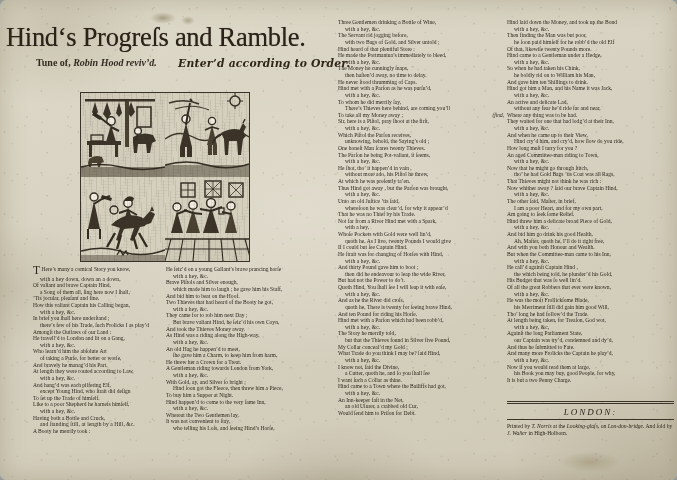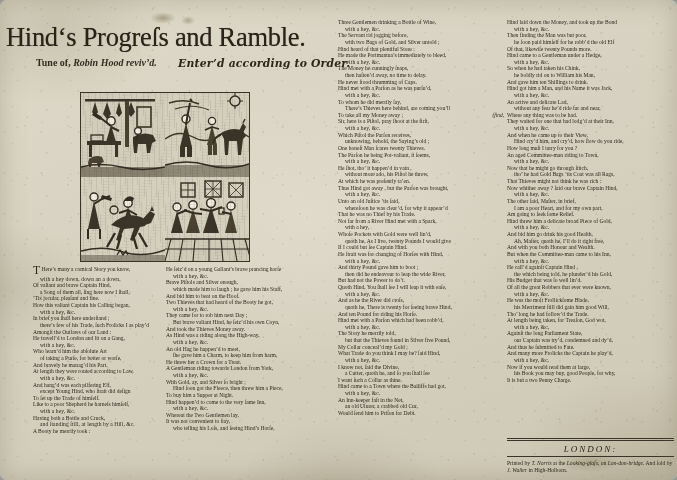--- a/index.html
+++ b/index.html
@@ -144,21 +144,21 @@
     float: left;
     font-size: 11.5px;
     line-height: 9.5px;
     margin: 0 1.5px 0 0;
     padding: 0;
     font-family: "Liberation Serif", serif;
     color: #2c261d;
   }
 
   
-  #imprint { position: absolute; left: 507px; top: 438px; width: 167px; }
+  #imprint { position: absolute; left: 507px; top: 401px; width: 167px; }
   .imprint-rule {
     height: 0; border-top: 1px solid #3a332a;
     margin: 0 0 1px 0;
   }
   .imprint-rule.thin { border-top-width: .6px; margin-bottom: 3px; }
   #imprint-city {
     text-align: center;
     font-size: 9px;
     font-style: italic;
     letter-spacing: 2px;

